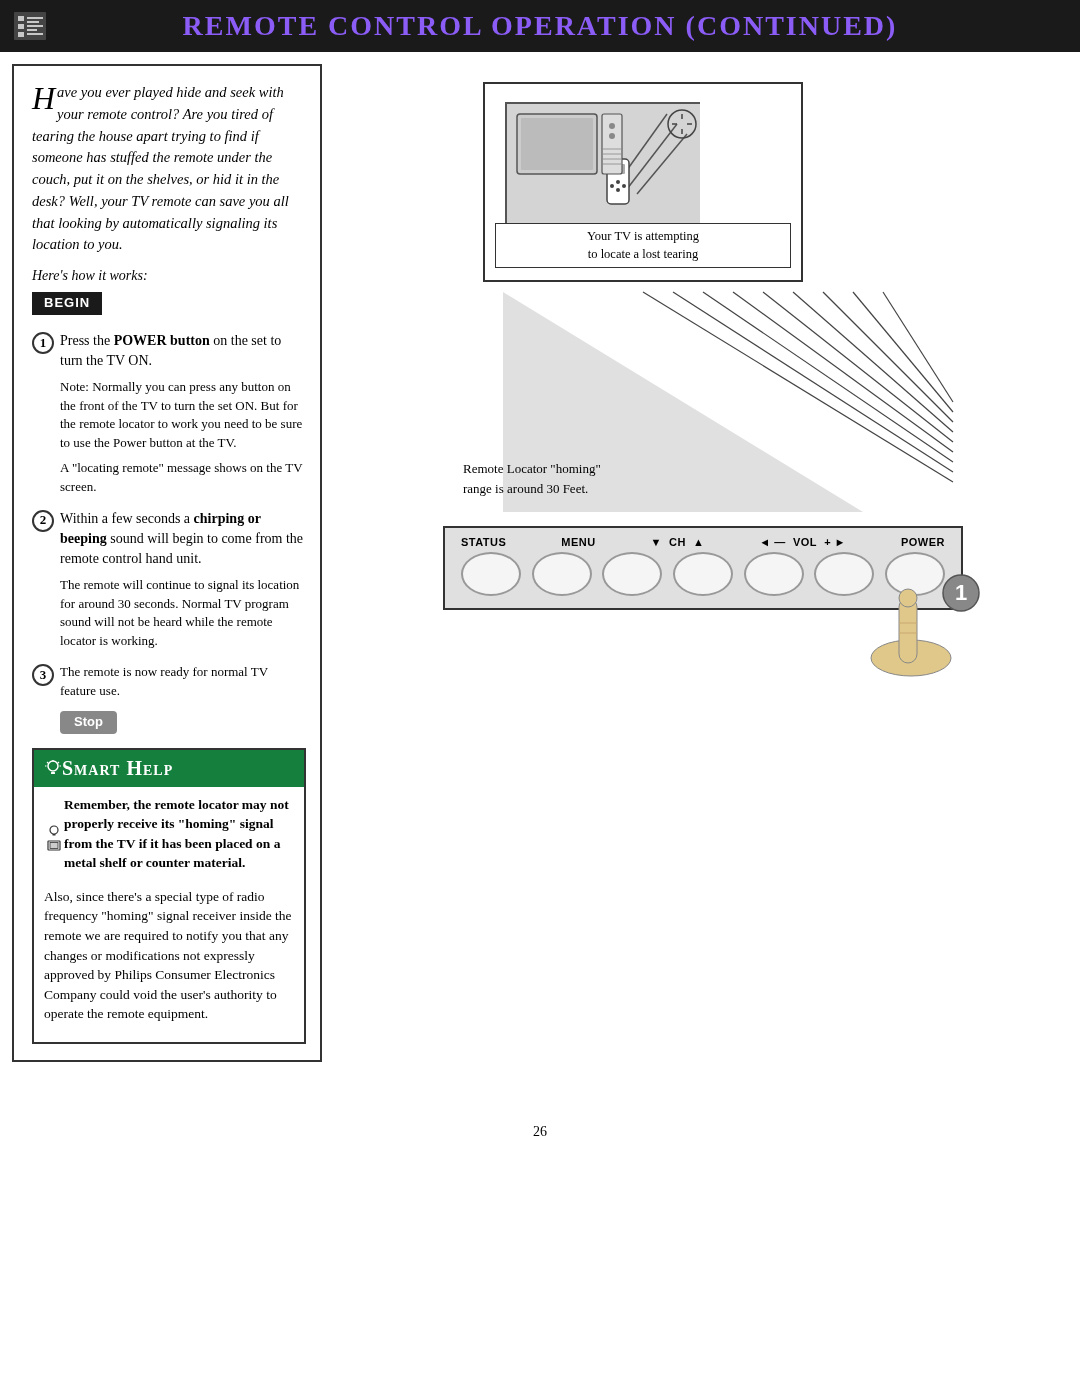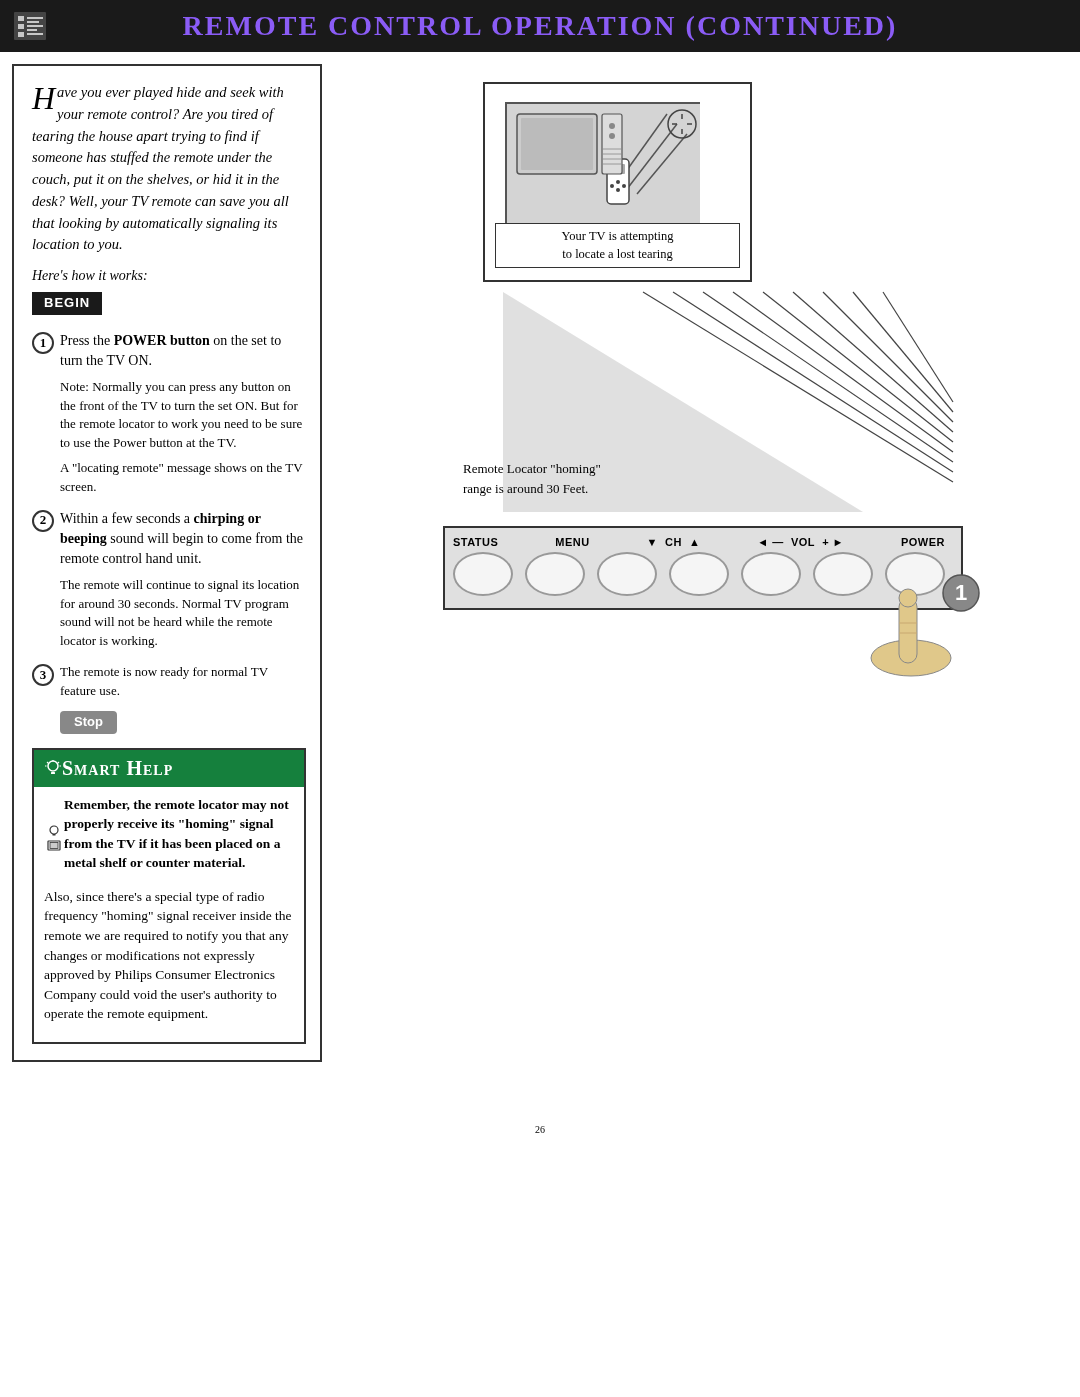--- a/index.html
+++ b/index.html
@@ -229,21 +229,21 @@
       font-size: 12.5px;
       text-align: center;
       line-height: 1.4;
     }
 
     
     .remote-buttons-section {
       width: 520px;
       border: 2.5px solid #333;
       background: #e0e0e0;
-      padding: 8px 16px 12px 8px;
+      padding: 8px 16px 12px 16px;
       margin-top: 4px;
     }
     .remote-labels {
       display: flex;
       justify-content: space-between;
       font-size: 11px;
       font-weight: bold;
       font-family: Arial, sans-serif;
       margin-bottom: 4px;
       letter-spacing: 0.5px;
@@ -259,21 +259,21 @@
       height: 44px;
       border-radius: 50%;
       background: #f5f5f5;
       border: 2px solid #999;
       display: inline-block;
     }
 
     
     .page-number {
       text-align: center;
-      font-size: 10px;
+      font-size: 14px;
       padding: 10px 0;
       width: 100%;
     }
 
     
     .tv-dots {
       position: absolute;
       bottom: 45px;
       left: 14px;
       display: flex;
@@ -391,21 +391,21 @@
         </div>
         <p>Also, since there's a special type of radio frequency "homing" signal receiver inside the remote we are required to notify you that any changes or modifications not expressly approved by Philips Consumer Electronics Company could void the user's authority to operate the remote equipment.</p>
       </div>
     </div>
 
   </div>
 
   <div class="right-col">
 
     <div style="position:relative; width:520px; margin-top:8px;">
-      <div class="tv-box" style="width:269px; height:200px; margin-left:40px;">
+      <div class="tv-box" style="width:320px; height:200px; margin-left:40px;">
 
         <div class="tv-screen">
           
           <svg width="193" height="153" viewBox="0 0 193 153">
 
             <rect width="193" height="153" fill="#d4d4d4"></rect>
 
             <line x1="160" y1="10" x2="110" y2="80" stroke="#555" stroke-width="1.5"></line>
             <line x1="170" y1="20" x2="120" y2="85" stroke="#555" stroke-width="1.5"></line>
             <line x1="180" y1="30" x2="130" y2="90" stroke="#555" stroke-width="1.5"></line>

